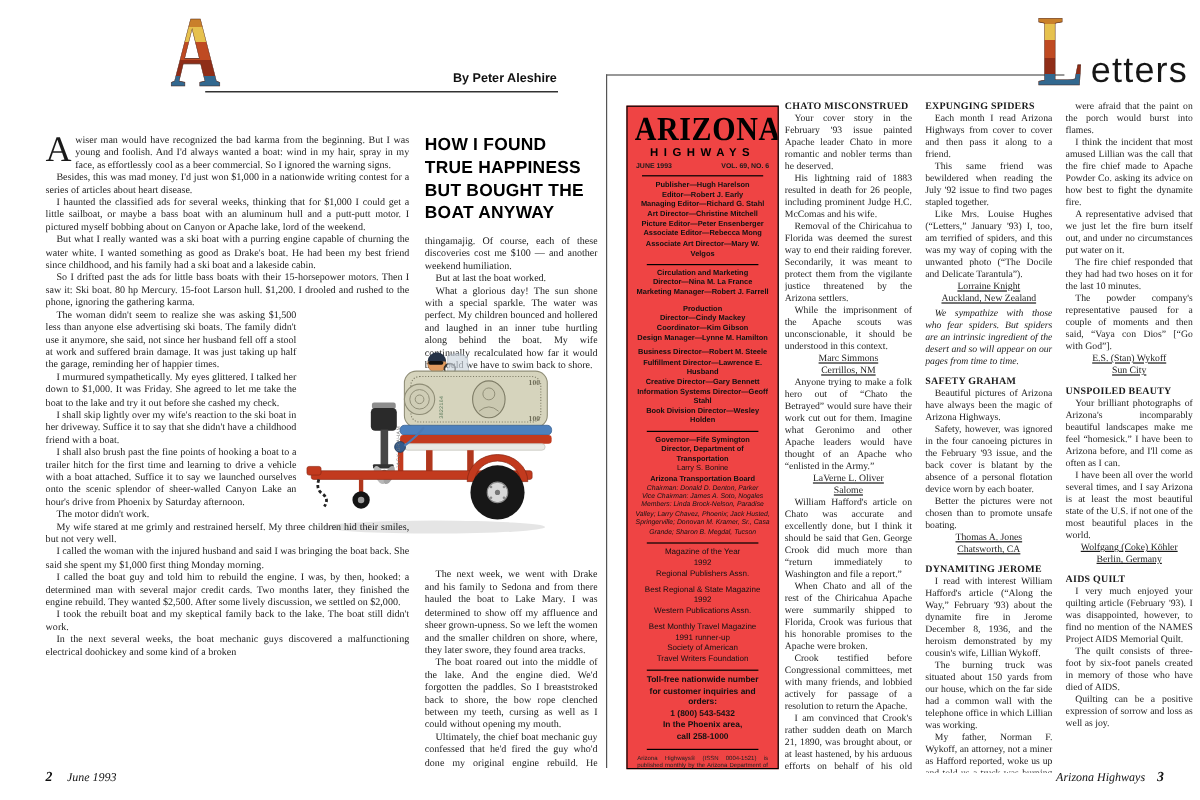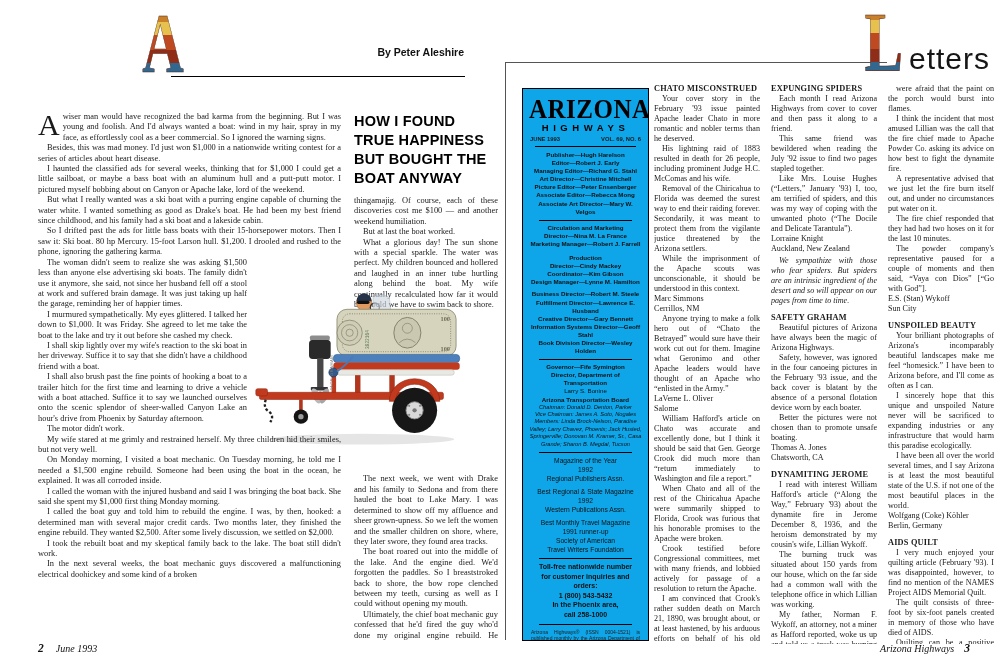--- a/index.html
+++ b/index.html
@@ -9,63 +9,63 @@
   .page { position:absolute; top:0; width:500px; height:667px; }
   .page-left { left:0; }
   .page-right { left:500px; }
 
   
   .lp-head { position:absolute; top:6px; left:136px; display:flex; align-items:flex-end; }
   .rp-head { position:absolute; top:6px; right:10px; display:flex; align-items:flex-end; }
   .initial-svg { display:block; }
   .title-rest { font-family:"Liberation Sans", sans-serif; font-weight:400; font-size:30px; letter-spacing:1px; color:#161616; line-height:1; margin-left:1px; margin-bottom:2px; }
   .lp-rule { position:absolute; top:76px; left:171px; width:294px; border-top:1.4px solid #000; }
-  .lp-byline { position:absolute; top:46px; right:36px; font-family:"Liberation Sans", sans-serif; font-size:10.5px; font-weight:bold; color:#111; }
+  .lp-byline { position:absolute; top:59px; right:36px; font-family:"Liberation Sans", sans-serif; font-size:10.5px; font-weight:bold; color:#111; }
   .rp-hrule { position:absolute; top:62px; left:5px; width:382px; border-top:1.2px solid #555; }
   .rp-vrule { position:absolute; top:62px; left:5px; height:578px; border-left:1.2px solid #555; }
 
   
   .story { position:absolute; left:38px; top:112px; width:460px; height:528px; }
   .col1 { position:absolute; left:0; top:0; width:303px; height:528px; overflow:hidden; }
   .col2 { position:absolute; left:316px; top:0; width:144px; height:528px; overflow:hidden; }
   .flow p { font-size:8.4px; line-height:10.4px; text-align:justify; text-indent:9px; }
   .flow.nofirst p:first-child { text-indent:0; }
   .flow.dropcap p:first-child::first-letter { float:left; font-size:30px; line-height:24px; padding:1px 3px 0 0; font-weight:400; }
   .spacer-r { float:right; width:88px; height:162px; margin:3px 0 4px 6px; }
   .spacer-b { height:164px; }
   .headline { font-family:"Liberation Sans", sans-serif; font-size:14.5px; line-height:19px; font-weight:bold; letter-spacing:.2px; color:#000; margin-bottom:8px; }
   .ill { position:absolute; left:216px; top:180px; width:212px; height:160px; }
   .lp-foot { position:absolute; left:38px; bottom:13px; font-style:italic; font-size:10px; color:#111; }
   .lp-foot .pgnum { font-weight:bold; font-size:11.5px; margin-right:12px; }
   .rp-foot { position:absolute; right:30px; bottom:13px; font-style:italic; font-size:10px; color:#111; }
   .rp-foot .pgnum { font-weight:bold; font-size:11.5px; margin-left:10px; }
 
   
-  .masthead { position:absolute; left:22px; top:88px; width:127px; height:553px; border:1.2px solid #000; padding:7px 6px 4px; text-align:center; overflow:hidden; background:#0ea5e9; }
+  .masthead { position:absolute; left:22px; top:88px; width:127px; height:553px; border:1.2px solid #000; padding:7px 6px 4px; text-align:center; overflow:hidden; background:#ef4444; }
   .mh-arizona { font-family:"Liberation Serif", serif; font-weight:bold; font-size:25px; letter-spacing:.5px; transform:scaleY(1.12); color:#000; line-height:1; }
   .mh-highways { font-family:"Liberation Sans", sans-serif; font-size:9.5px; font-weight:bold; letter-spacing:4.6px; margin-top:1px; color:#000; }
   .mh-daterow { display:flex; justify-content:space-between; font-family:"Liberation Sans", sans-serif; font-size:5.8px; font-weight:bold; margin-top:3px; padding:0 1px; }
   .mh-rule { border-top:.8px solid #000; margin:4px 6px 4px; }
   .ml { font-family:"Liberation Sans", sans-serif; font-size:6.2px; line-height:8.1px; font-weight:bold; color:#111; }
   .ml.mhead { margin-top:2px; }
   .ml.mnorm { font-weight:normal; }
   .ml.mit { font-style:italic; font-weight:normal; font-size:5.7px; line-height:7.4px; }
   .ml.maw { font-weight:normal; font-size:6.7px; line-height:9px; }
   .ml.mtf { font-size:7px; line-height:9.6px; }
   .ml.mfine { font-weight:normal; font-size:5px; line-height:6.4px; text-align:justify; margin:4px 2px 3px; color:#222; }
   .ml.msp { height:4px; }
   .ml.mrule { border-top:.8px solid #000; margin:4px 10px 3px; }
 
   
   .letters { position:absolute; left:154px; top:84px; width:340px; height:560px; display:flex; gap:11px; }
   .lcol { width:106px; height:560px; overflow:hidden; }
   .lb { font-size:8.1px; line-height:10px; text-align:justify; text-indent:8px; }
   .lb.lh { font-weight:bold; font-size:8.3px; letter-spacing:.2px; text-indent:0; text-align:left; margin-top:7px; }
   .lcol .lb.lh:first-child { margin-top:0; }
-  .lb.ls { text-align:left; text-indent:0; }
+  .lb.ls { text-align:center; text-indent:0;text-decoration:underline; }
   .lb.li { font-style:italic; margin-top:2px; }
 </style>
 </head>
 <body>
 
 <div class="page page-left">
 
   <div class="lp-head">
     <svg class="initial-svg" width="54" height="72" viewBox="0 0 60 72">
       <defs>
@@ -102,21 +102,20 @@
         </div>
       <div class="spacer-r"></div>
       <div class="flow">
 
       <p>The woman didn't seem to realize she was asking $1,500 less than anyone else advertising ski boats. The family didn't use it anymore, she said, not since her husband fell off a stool at work and suffered brain damage. It was just taking up half the garage, reminding her of happier times.</p>
           <p>I murmured sympathetically. My eyes glittered. I talked her down to $1,000. It was Friday. She agreed to let me take the boat to the lake and try it out before she cashed my check.</p>
           <p>I shall skip lightly over my wife's reaction to the ski boat in her driveway. Suffice it to say that she didn't have a childhood friend with a boat.</p>
           <p>I shall also brush past the fine points of hooking a boat to a trailer hitch for the first time and learning to drive a vehicle with a boat attached. Suffice it to say we launched ourselves onto the scenic splendor of sheer-walled Canyon Lake an hour's drive from Phoenix by Saturday afternoon.</p>
           <p>The motor didn't work.</p>
           <p>My wife stared at me grimly and restrained herself. My three children hid their smiles, but not very well.</p>
-          <p>On Monday morning, I visited a boat mechanic. On Tuesday morning, he told me I needed a $1,500 engine rebuild. Someone had been using the boat in the ocean, he explained. It was all corroded inside.</p>
           <p>I called the woman with the injured husband and said I was bringing the boat back. She said she spent my $1,000 first thing Monday morning.</p>
           <p>I called the boat guy and told him to rebuild the engine. I was, by then, hooked: a determined man with several major credit cards. Two months later, they finished the engine rebuild. They wanted $2,500. After some lively discussion, we settled on $2,000.</p>
           <p>I took the rebuilt boat and my skeptical family back to the lake. The boat still didn't work.</p>
           <p>In the next several weeks, the boat mechanic guys discovered a malfunctioning electrical doohickey and some kind of a broken</p>
         </div>
     </div>
 
     <div class="col2">
       <h2 class="headline">HOW I FOUND TRUE HAPPINESS BUT BOUGHT THE BOAT ANYWAY</h2>
       <div class="flow nofirst">
@@ -339,21 +338,20 @@
 
     <p class="lb lp">were afraid that the paint on the porch would burst into flames.</p>
         <p class="lb lp">I think the incident that most amused Lillian was the call that the fire chief made to Apache Powder Co. asking its advice on how best to fight the dynamite fire.</p>
         <p class="lb lp">A representative advised that we just let the fire burn itself out, and under no circumstances put water on it.</p>
         <p class="lb lp">The fire chief responded that they had had two hoses on it for the last 10 minutes.</p>
         <p class="lb lp">The powder company's representative paused for a couple of moments and then said, “Vaya con Dios” [“Go with God”].</p>
         <p class="lb ls">E.S. (Stan) Wykoff</p>
         <p class="lb ls">Sun City</p>
         <p class="lb lh">UNSPOILED BEAUTY</p>
         <p class="lb lp">Your brilliant photographs of Arizona's incomparably beautiful landscapes make me feel “homesick.” I have been to Arizona before, and I'll come as often as I can.</p>
-        <p class="lb lp">I sincerely hope that this unique and unspoiled Nature never will be sacrificed to expanding industries or any infrastructure that would harm this paradise ecologically.</p>
         <p class="lb lp">I have been all over the world several times, and I say Arizona is at least the most beautiful state of the U.S. if not one of the most beautiful places in the world.</p>
         <p class="lb ls">Wolfgang (Coke) Köhler</p>
         <p class="lb ls">Berlin, Germany</p>
         <p class="lb lh">AIDS QUILT</p>
         <p class="lb lp">I very much enjoyed your quilting article (February '93). I was disappointed, however, to find no mention of the NAMES Project AIDS Memorial Quilt.</p>
         <p class="lb lp">The quilt consists of three-foot by six-foot panels created in memory of those who have died of AIDS.</p>
         <p class="lb lp">Quilting can be a positive expression of sorrow and loss as well as joy.</p>
       </div>
   </div>
 

